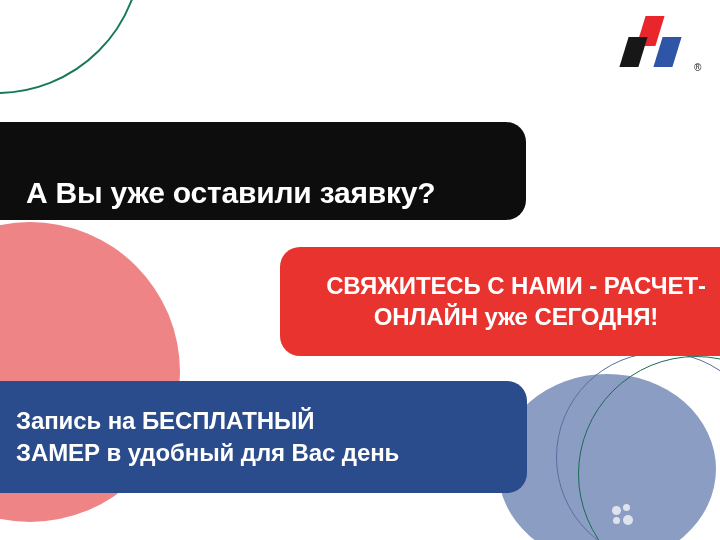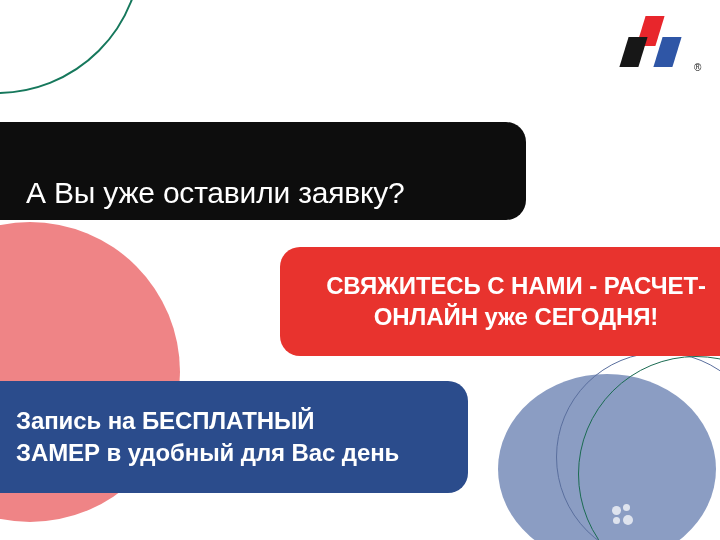--- a/index.html
+++ b/index.html
@@ -128,21 +128,21 @@
     top: 122px;
     width: 526px;
     height: 98px;
     background: #0d0d0d;
     border-radius: 0 20px 20px 0;
     padding-left: 26px;
   }
   #banner-black .banner-text {
     color: #ffffff;
     font-size: 30px;
-    font-weight: 400;
+    font-weight: 700;
     letter-spacing: -0.2px;
     margin-top: 44px;
   }
 
   #banner-red {
     left: 264px;
     top: 247px;
     width: 456px;
     height: 109px;
     background: #e8332e;
@@ -157,21 +157,21 @@
     font-weight: 700;
     line-height: 1.28;
     letter-spacing: -0.1px;
     text-align: center;
     width: 100%;
   }
 
   #banner-blue {
     left: 0px;
     top: 381px;
-    width: 468px;
+    width: 527px;
     height: 112px;
     background: #2b4c8c;
     border-radius: 0 20px 20px 0;
     padding-left: 16px;
   }
   #banner-blue .banner-text {
     color: #ffffff;
     font-size: 24px;
     font-weight: 700;
     line-height: 1.35;

